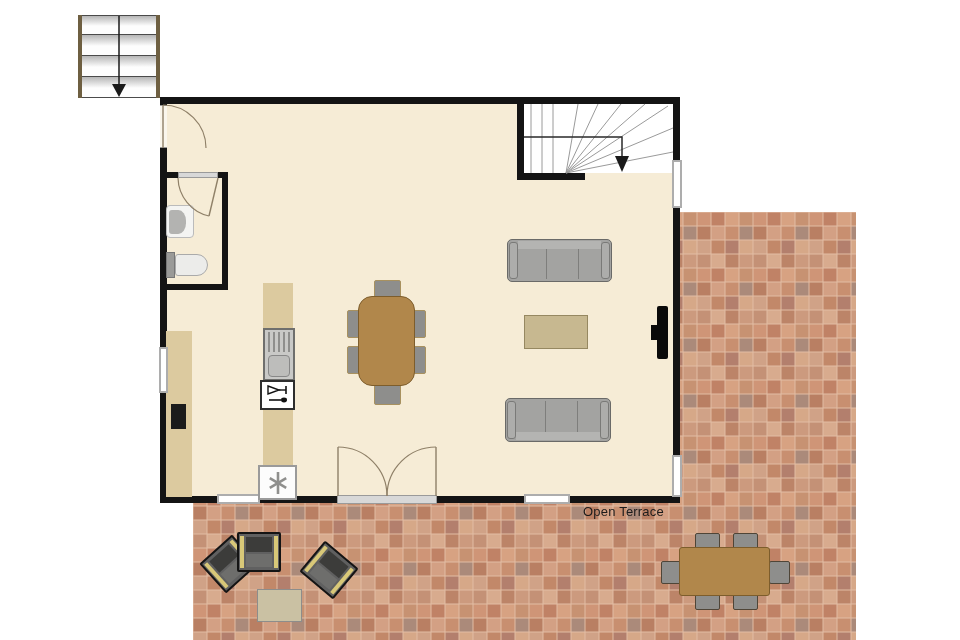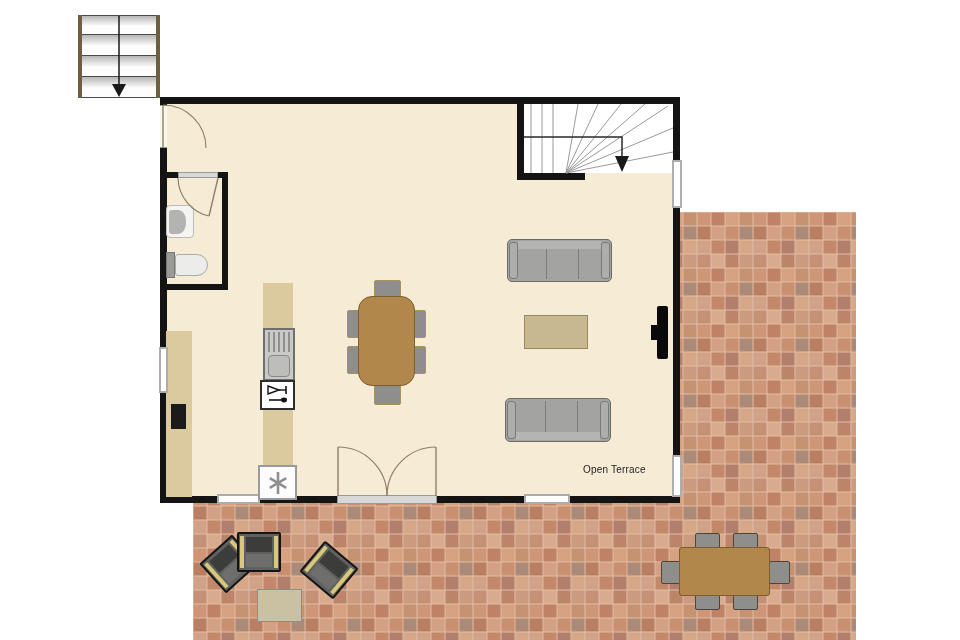--- a/index.html
+++ b/index.html
@@ -23,21 +23,21 @@
   .sofa{background:var(--sofa-gray,#a3a3a1);border:1.5px solid #6a6a68;border-radius:5px;z-index:4;}
   .sofa .arm{position:absolute;width:9px;top:2px;bottom:2px;background:#adadab;border:1px solid #7a7a78;border-radius:3px;box-sizing:border-box;}
   .sofa .divider{position:absolute;width:1px;background:#7e7e7c;}
   .sofa .back{position:absolute;left:10px;right:10px;height:8px;background:#b4b4b2;}
   .lounge{width:44px;height:40px;border:2px solid #141414;background:#606060;border-radius:2px;z-index:3;}
   .lounge .bar{position:absolute;top:2px;bottom:2px;width:4px;background:var(--lounge-accent-yellow,#d8c878);}
   .lounge .backc{position:absolute;left:7px;right:7px;top:3px;height:15px;background:#3c3c3a;}
   .lounge .seatc{position:absolute;left:7px;right:7px;top:20px;bottom:3px;background:#6e6e6c;}
   .kbox{background:#fff;border:2px solid #2e2e2e;z-index:5;display:flex;align-items:center;justify-content:center;}
   .kbox2{background:#fcfcfc;border:2px solid #9a9a9a;z-index:5;display:flex;align-items:center;justify-content:center;}
-  .terrace-label{position:absolute;left:583px;top:464px;font-size:10px;color:#1b1b1b;z-index:6;letter-spacing:0.2px;}
+  .terrace-label{position:absolute;left:583px;top:504px;font-size:13px;color:#1b1b1b;z-index:6;letter-spacing:0.2px;}
   svg.overlay{position:absolute;left:0;top:0;z-index:5;pointer-events:none;}
   svg.terr{position:absolute;z-index:1;}
 </style>
 </head>
 <body>
 
 <div id="app">
 
   <svg class="terr" style="left:193px;top:212px" width="663" height="428">
     <defs>

